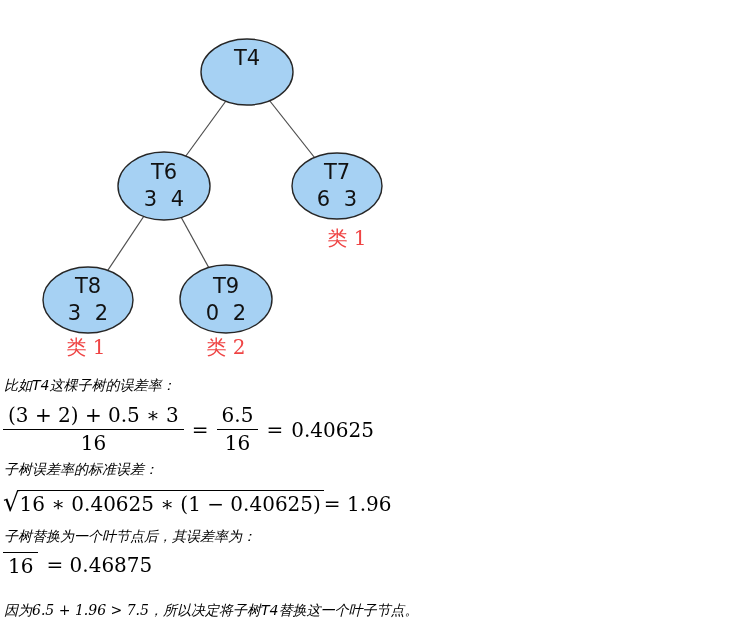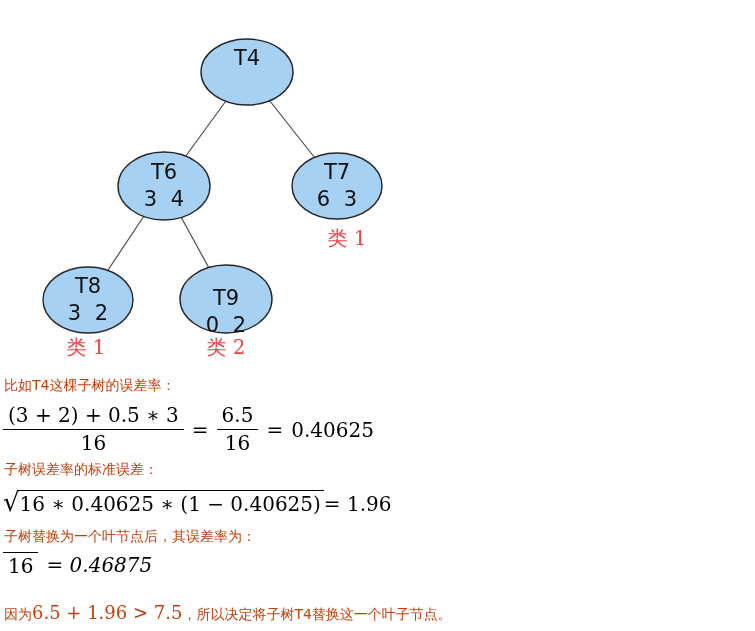--- a/index.html
+++ b/index.html
@@ -28,22 +28,23 @@
     text-align:center;
     font-size:20px;
     font-family:"DejaVu Serif","Liberation Serif",serif;
     color:#ef4444;
   }
   .para{
     position:absolute;
     left:4px;
     font-size:14px;
     line-height:1.25;
-    color:#c2410c;
+    color:#000000;
     white-space:nowrap;
+    font-style:italic;
   }
   .formula{
     position:absolute;
     left:3px;
     font-family:"DejaVu Serif","Liberation Serif",serif;
     font-size:20px;
     color:#000;
     display:inline-flex;
     align-items:center;
     white-space:nowrap;
@@ -57,21 +58,21 @@
   .radicand{
     display:inline-block;
     border-top:1.6px solid #000;
     padding:1px 3px 0 2px;
     line-height:1.2;
     text-align:right;
   }
   .sqrt-rhs{margin-left:0;}
   .inline-math{
     font-family:"DejaVu Serif","Liberation Serif",serif;
-    font-size:18px;
+    font-size:14px;
     white-space:pre;
   }
 </style>
 </head>
 <body>
 
 <div class="canvas">
 
   <svg class="tree-svg" width="460" height="370">
     <line x1="247" y1="72" x2="164" y2="186" stroke-width="1.2" stroke="#4d4d4d"></line>
@@ -93,21 +94,21 @@
     <div class="node-counts">3 4</div>
   </div>
   <div class="node-text" style="left:277px;top:159px;">
     <div class="node-label">T7</div>
     <div class="node-counts">6 3</div>
   </div>
   <div class="node-text" style="left:28px;top:273px;">
     <div class="node-label">T8</div>
     <div class="node-counts">3 2</div>
   </div>
-  <div class="node-text" style="left:166px;top:285px;">
+  <div class="node-text" style="left:166px;top:273px;">
     <div class="node-label">T9</div>
     <div class="node-counts">0 2</div>
   </div>
 
   <div class="class-label" style="left:287px;top:225px;">类 1</div>
   <div class="class-label" style="left:26px;top:334px;">类 1</div>
   <div class="class-label" style="left:166px;top:334px;text-align:center;">类 2</div>
 
   <div class="para" style="top:377px;">比如T4这棵子树的误差率：</div>
 
@@ -130,20 +131,20 @@
   <div class="formula" style="top:489px;align-items:baseline;display:block;">
     <span class="radical">√</span><span class="radicand">16 ∗ 0.40625 ∗ (1 − 0.40625)</span><span class="sqrt-rhs result">= 1.96</span>
   </div>
 
   <div class="para" style="top:528px;">子树替换为一个叶节点后，其误差率为：</div>
 
   <div class="formula" style="top:552px;">
     <span class="frac">
       <span class="den">16</span>
     </span>
-    <span class="eq result" style="margin:0 0 0 8px;font-style:italic;">= 0.46875</span>
+    <span class="eq result" style="margin:0 0 0 8px;">= 0.46875</span>
   </div>
 
   <div class="para" style="top:602px;">
     <span>因为</span><span class="inline-math">6.5 + 1.96 &gt; 7.5</span><span>，所以决定将子树T4替换这一个叶子节点。</span>
   </div>
 
 </div>
 
 </body></html>

